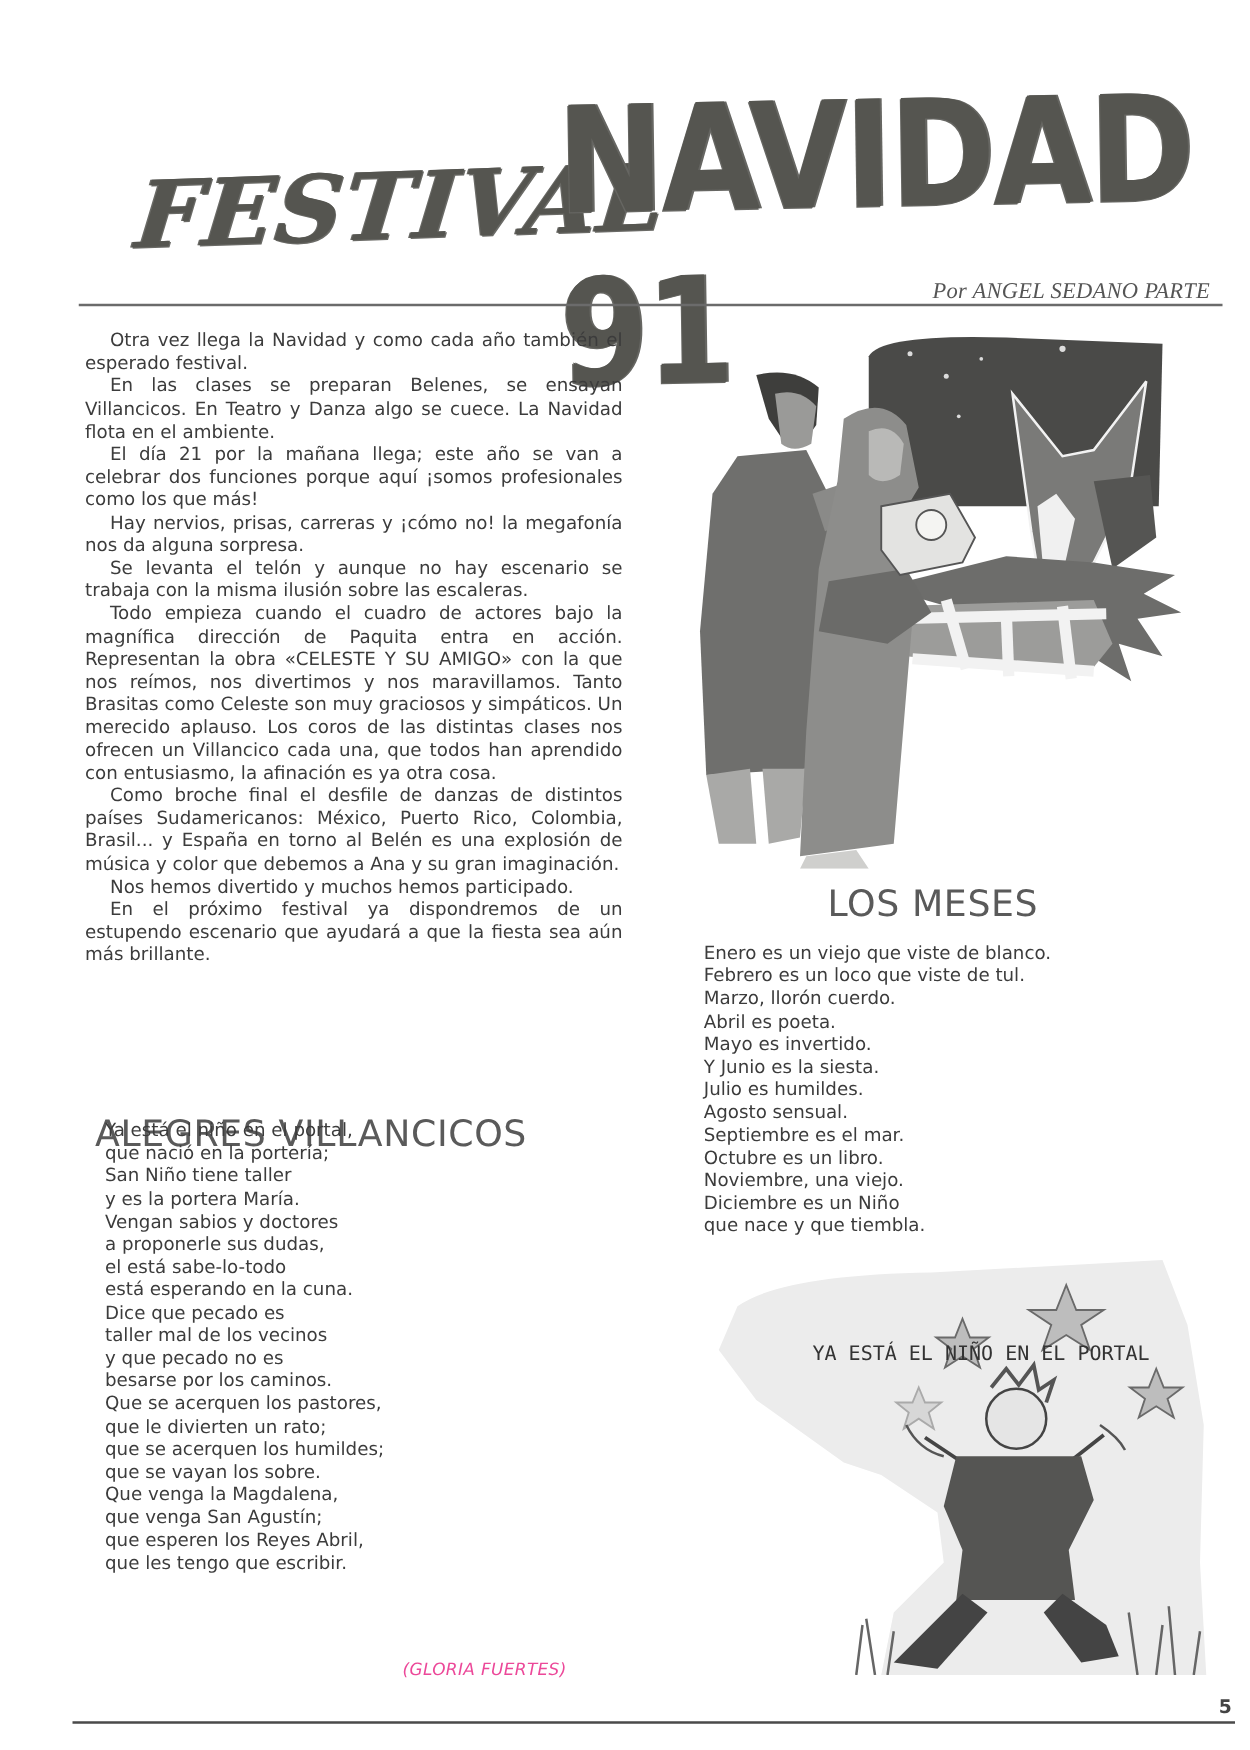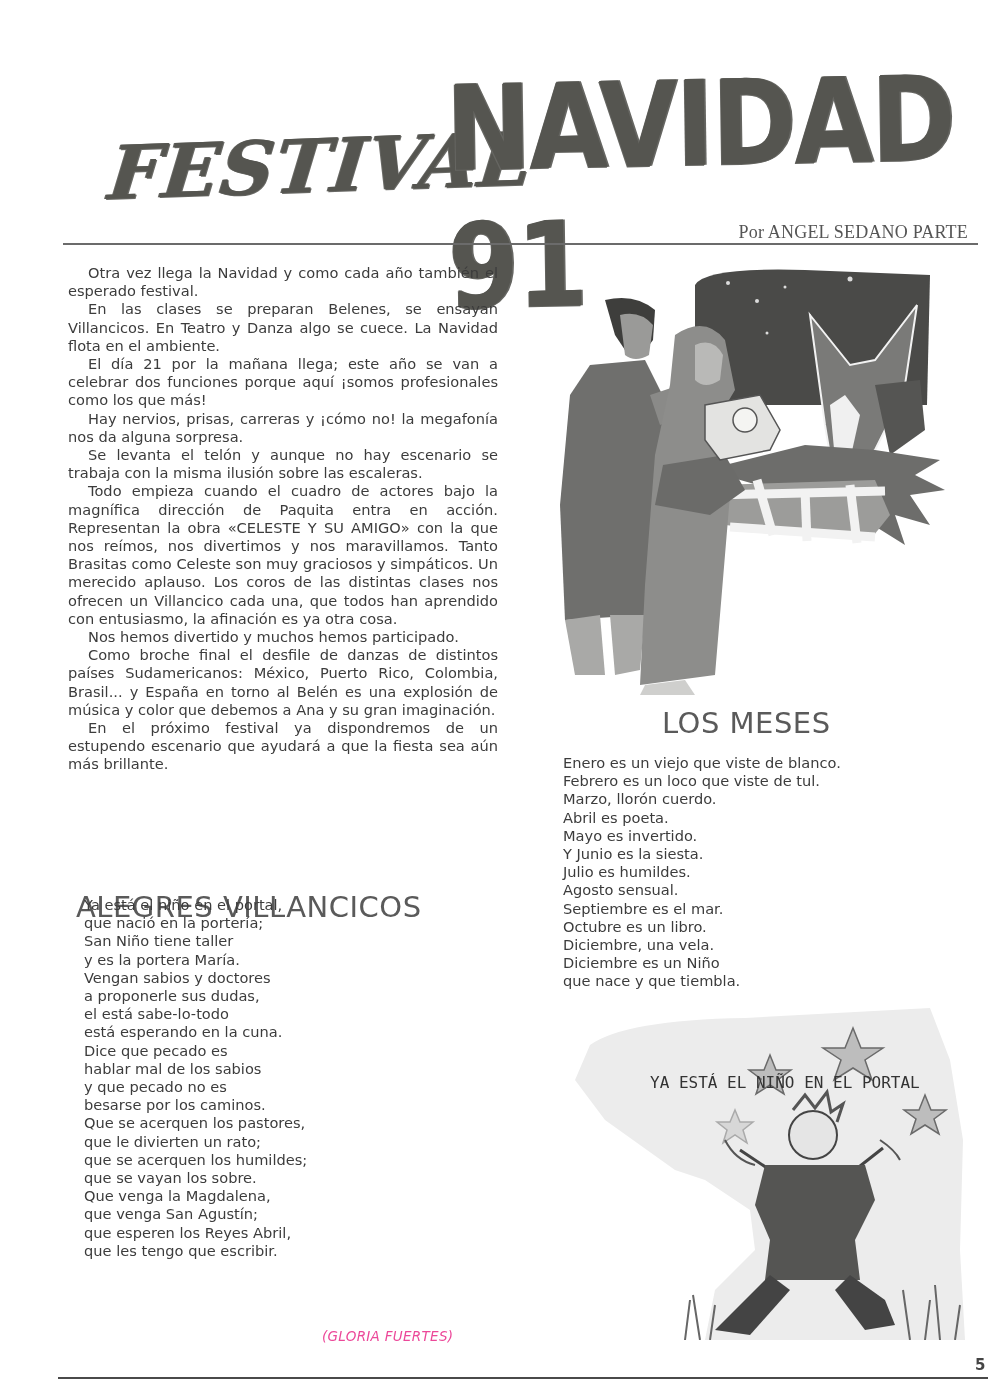--- a/index.html
+++ b/index.html
@@ -16,21 +16,21 @@
     }
     .title-navidad {
       position: absolute; left: 345px; top: 0px;
       font-family: "DejaVu Sans", sans-serif; font-weight: bold;
       font-size: 118px; letter-spacing: -2px; color: #555550;
       transform: scaleX(0.86) rotate(-1deg); transform-origin: left top;
       text-shadow: 2px 0 0 #666662, -1px 1px 0 #666662;
     }
     .byline {
       position: absolute; right: 32px; top: 222px;
-      font-family: "Liberation Serif", serif; font-size: 18px;
+      font-family: "Liberation Serif", serif; font-style: italic; font-size: 18px;
       color: #555; letter-spacing: 0.2px;
     }
     .rule-top { position: absolute; left: 63px; top: 243px; width: 915px; height: 2px; background: #6b6b6b; }
 
     .col-left { position: absolute; left: 68px; top: 264px; width: 430px; }
     .article p {
       font-size: 14.6px; line-height: 18.2px; text-align: justify; color: #3c3c3c;
       text-indent: 20px; hyphens: auto;
     }
 
@@ -70,37 +70,37 @@
 <div class="byline">Por ANGEL SEDANO PARTE</div>
 <div class="rule-top"></div>
 
 <div class="col-left article">
   <p>Otra vez llega la Navidad y como cada año también el esperado festival.</p>
   <p>En las clases se preparan Belenes, se ensayan Villancicos. En Teatro y Danza algo se cuece. La Navidad flota en el ambiente.</p>
   <p>El día 21 por la mañana llega; este año se van a celebrar dos funciones porque aquí ¡somos profesionales como los que más!</p>
   <p>Hay nervios, prisas, carreras y ¡cómo no! la megafonía nos da alguna sorpresa.</p>
   <p>Se levanta el telón y aunque no hay escenario se trabaja con la misma ilusión sobre las escaleras.</p>
   <p>Todo empieza cuando el cuadro de actores bajo la magnífica dirección de Paquita entra en acción. Representan la obra «CELESTE Y SU AMIGO» con la que nos reímos, nos divertimos y nos maravillamos. Tanto Brasitas como Celeste son muy graciosos y simpáticos. Un merecido aplauso. Los coros de las distintas clases nos ofrecen un Villancico cada una, que todos han aprendido con entusiasmo, la afinación es ya otra cosa.</p>
+  <p>Como broche final el desfile de danzas de distintos países Sudamericanos: México, Puerto Rico, Colombia, Brasil... y España en torno al Belén es una explosión de música y color que debemos a Ana y su gran imaginación.</p>
   <p>Nos hemos divertido y muchos hemos participado.</p>
-  <p>Como broche final el desfile de danzas de distintos países Sudamericanos: México, Puerto Rico, Colombia, Brasil... y España en torno al Belén es una explosión de música y color que debemos a Ana y su gran imaginación.</p>
   <p>En el próximo festival ya dispondremos de un estupendo escenario que ayudará a que la fiesta sea aún más brillante.</p>
 </div>
 
 <div class="h-section h-villancicos">ALEGRES VILLANCICOS</div>
 <div class="poem">
   <div class="line">Ya está el niño en el portal,</div>
   <div class="line">que nació en la portería;</div>
   <div class="line">San Niño tiene taller</div>
   <div class="line">y es la portera María.</div>
   <div class="line">Vengan sabios y doctores</div>
   <div class="line">a proponerle sus dudas,</div>
   <div class="line">el está sabe-lo-todo</div>
   <div class="line">está esperando en la cuna.</div>
   <div class="line">Dice que pecado es</div>
-  <div class="line">hablar mal de los sabios</div>
+  <div class="line">taller mal de los vecinos</div>
   <div class="line">y que pecado no es</div>
   <div class="line">besarse por los caminos.</div>
   <div class="line">Que se acerquen los pastores,</div>
   <div class="line">que le divierten un rato;</div>
   <div class="line">que se acerquen los humildes;</div>
   <div class="line">que se vayan los sobre.</div>
   <div class="line">Que venga la Magdalena,</div>
   <div class="line">que venga San Agustín;</div>
   <div class="line">que esperen los Reyes Abril,</div>
   <div class="line">que les tengo que escribir.</div>
@@ -155,21 +155,21 @@
   <div class="line">Enero es un viejo que viste de blanco.</div>
   <div class="line">Febrero es un loco que viste de tul.</div>
   <div class="line">Marzo, llorón cuerdo.</div>
   <div class="line">Abril es poeta.</div>
   <div class="line">Mayo es invertido.</div>
   <div class="line">Y Junio es la siesta.</div>
   <div class="line">Julio es humildes.</div>
   <div class="line">Agosto sensual.</div>
   <div class="line">Septiembre es el mar.</div>
   <div class="line">Octubre es un libro.</div>
-  <div class="line">Diciembre, una vela.</div>
+  <div class="line">Noviembre, una viejo.</div>
   <div class="line">Diciembre es un Niño</div>
   <div class="line">que nace y que tiembla.</div>
 </div>
 
 <div class="drawing">
   <svg width="420" height="340" viewBox="0 0 420 340">
     <path d="M25 45 Q 60 20 180 18 L 365 8 L 385 60 L 398 140 L 395 250 L 400 340 L 140 340 L 150 290 L 190 250 L 185 210 L 140 180 L 110 170 L 40 120 L 10 80 Z" fill="#ececec"></path>
 
     <g fill="#bdbdbd" stroke="#6a6a6a" stroke-width="1.5">
       <polygon points="288,28 296,48 318,48 300,60 307,80 288,68 269,80 276,60 258,48 280,48"></polygon>

